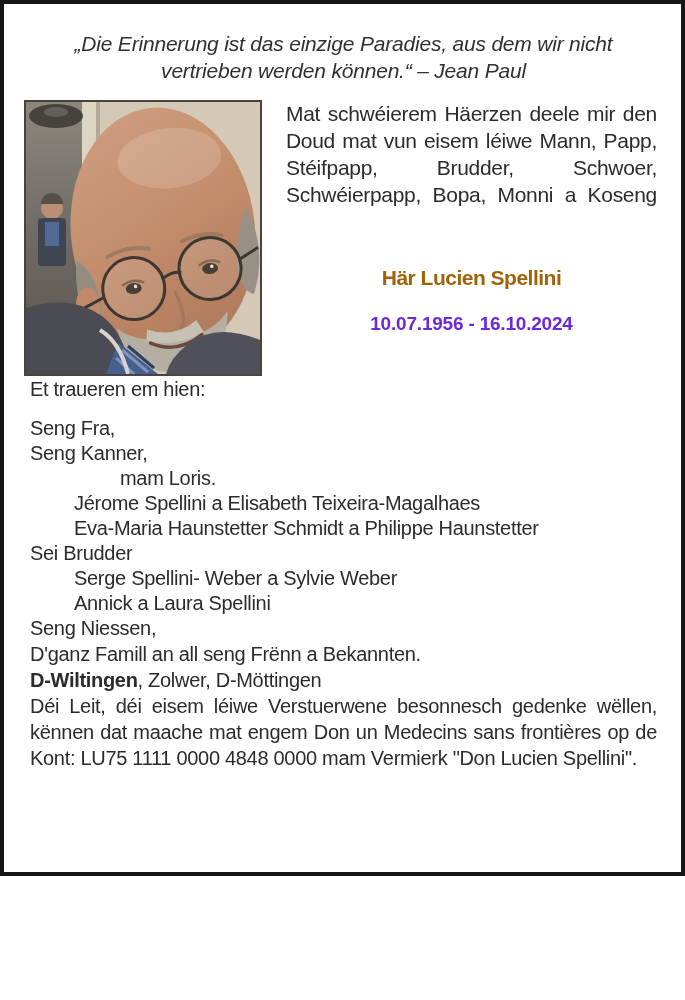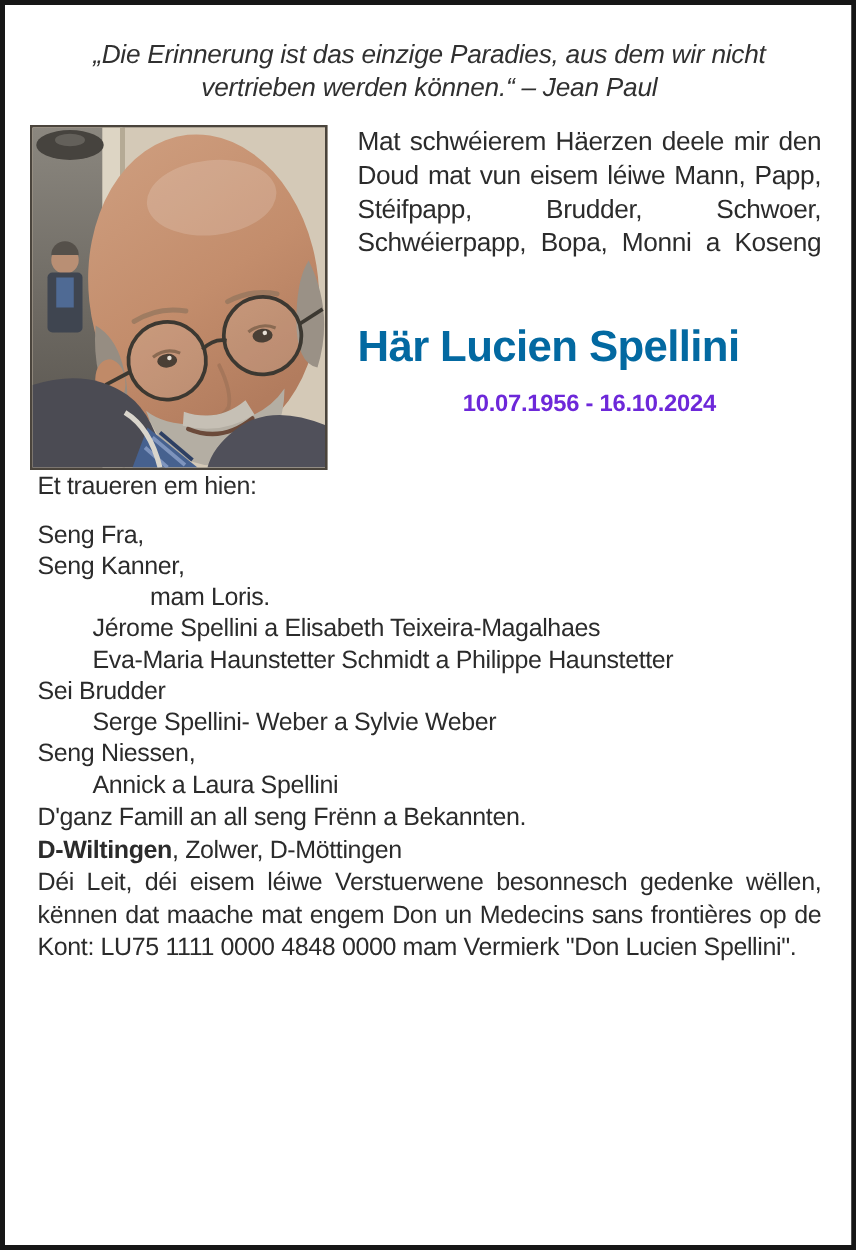--- a/index.html
+++ b/index.html
@@ -5,21 +5,21 @@
   html, body {
     margin: 0;
     padding: 0;
     background: #ffffff;
     font-family: "Liberation Sans", sans-serif;
     color: #2b2b2b;
   }
   .notice {
     position: relative;
     width: 685px;
-    height: 1000px;
+    height: 876px;
     box-sizing: border-box;
     border: 4px solid #161616;
     background: #ffffff;
     overflow: hidden;
     padding: 26px 24px 3px 26px;
   }
   .quote {
     text-align: center;
     font-style: italic;
     font-size: 21px;
@@ -50,25 +50,26 @@
     margin: 0;
     font-size: 21px;
     line-height: 27px;
     letter-spacing: -0.3px;
     text-align: justify;
     text-justify: inter-word;
   }
   .intro::after { content: ""; display: inline-block; width: 100%; }
   .deceased-name {
     margin: 26px 0 0 0;
-    font-size: 35px;
+    text-align: center;
+    font-size: 21px;
     line-height: 34px;
     font-weight: 700;
     letter-spacing: -0.5px;
-    color: #0369a1;
+    color: #a16207;
   }
   .life-dates {
     margin-top: 18px;
     text-align: center;
     font-size: 19px;
     font-weight: 700;
     letter-spacing: -0.2px;
     color: #6d28d9;
   }
   .body-text {
@@ -188,22 +189,22 @@
   <p class="para body-text mourners-intro">Et traueren em hien:</p>
 
   <div class="mourners body-text">
     <div class="mourner-line ind0">Seng Fra,</div>
     <div class="mourner-line ind0">Seng Kanner,</div>
     <div class="mourner-line ind2">mam Loris.</div>
     <div class="mourner-line ind1">Jérome Spellini a Elisabeth Teixeira-Magalhaes</div>
     <div class="mourner-line ind1">Eva-Maria Haunstetter Schmidt a Philippe Haunstetter</div>
     <div class="mourner-line ind0">Sei Brudder</div>
     <div class="mourner-line ind1">Serge Spellini- Weber a Sylvie Weber</div>
+    <div class="mourner-line ind1">Annick a Laura Spellini</div>
     <div class="mourner-line ind0">Seng Niessen,</div>
-    <div class="mourner-line ind1">Annick a Laura Spellini</div>
   </div>
 
   <p class="para body-text family-line">D'ganz Famill an all seng Frënn a Bekannten.</p>
 
   <p class="para body-text places-line"><b>D-Wiltingen</b><span>, Zolwer, D-Möttingen</span></p>
 
   <p class="para body-text just donation">Déi Leit, déi eisem léiwe Verstuerwene besonnesch gedenke wëllen, kënnen dat maache mat engem Don un Medecins sans frontières op de Kont: LU75 1111 0000 4848 0000 mam Vermierk "Don Lucien Spellini".</p>
 
 </div>
 

